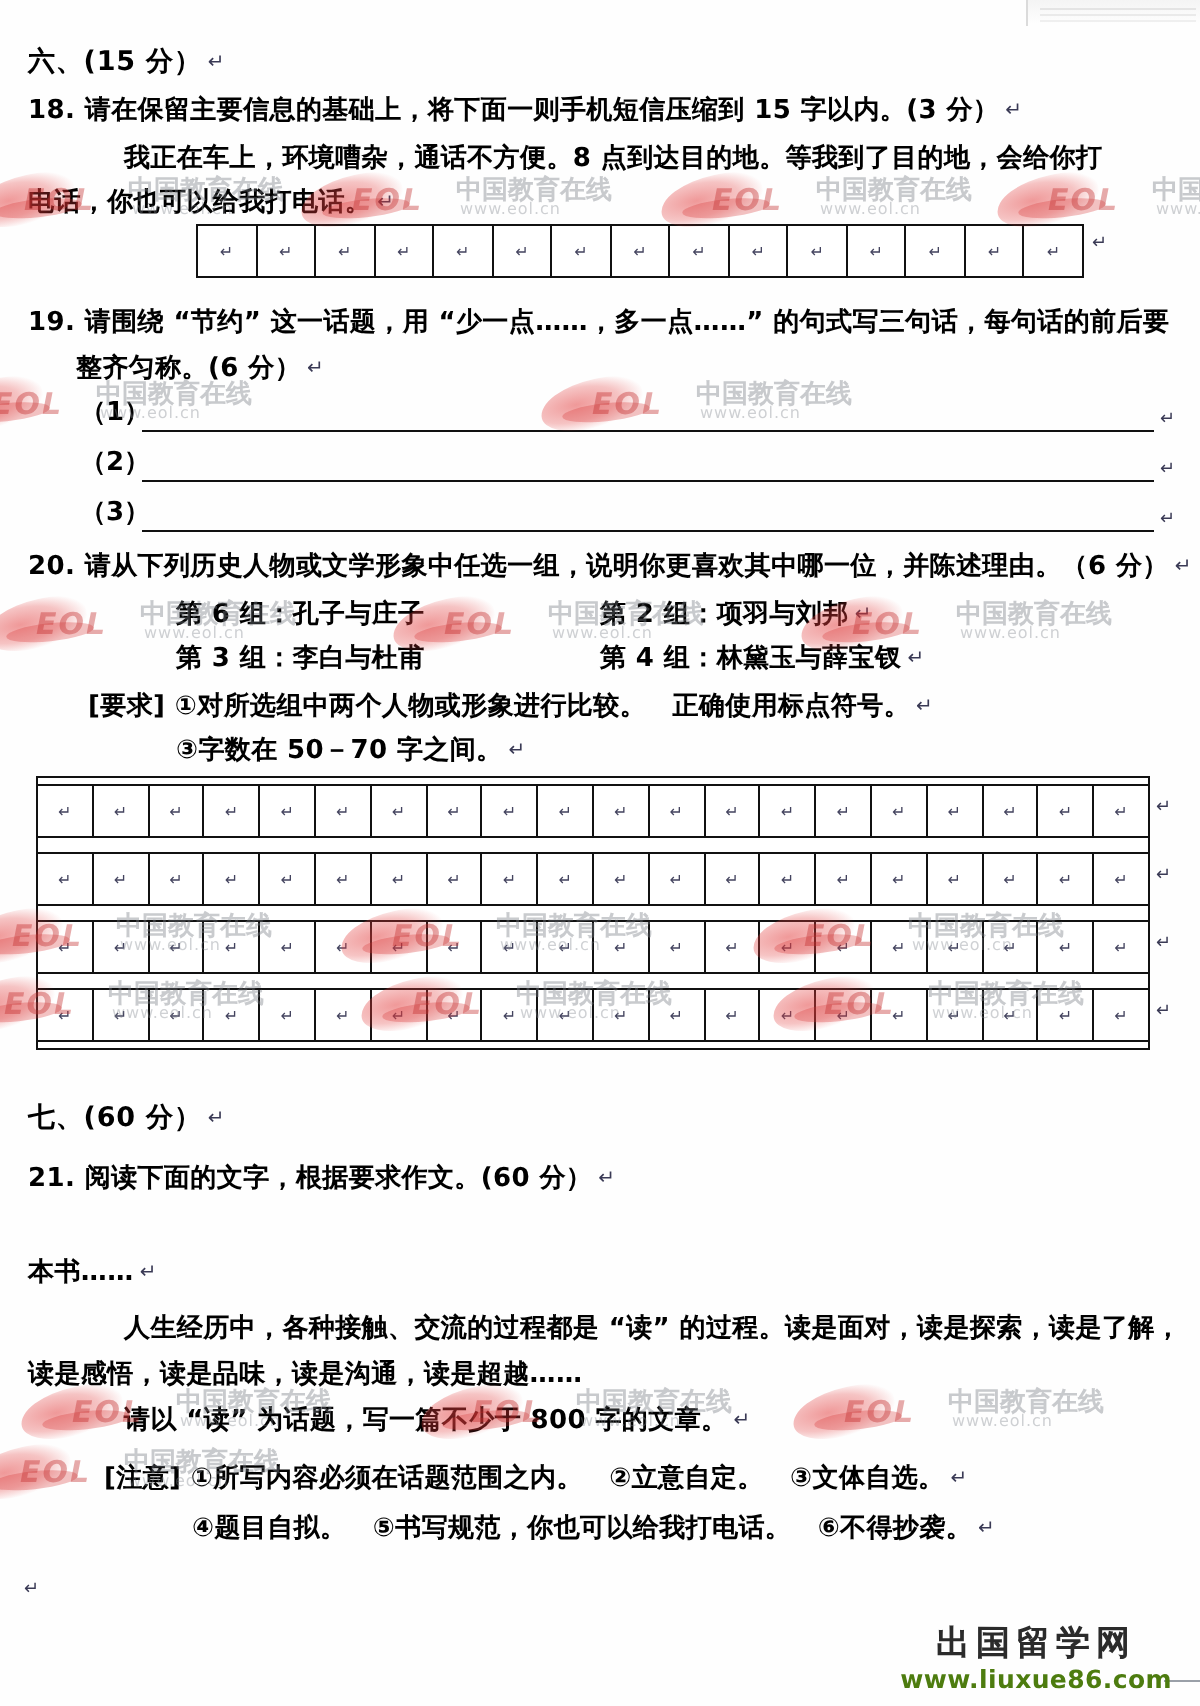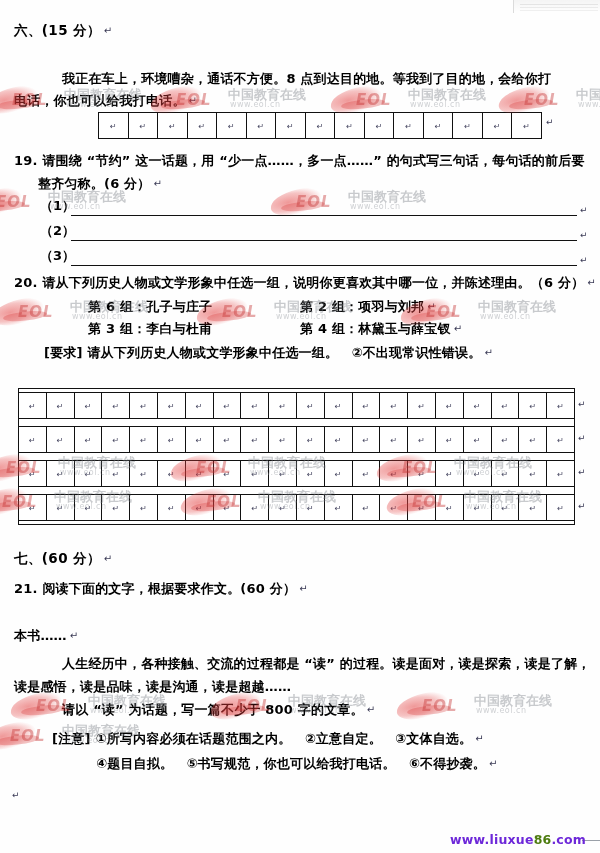--- a/index.html
+++ b/index.html
@@ -230,21 +230,21 @@
     letter-spacing: 3px;
     line-height: 1.05;
   }
   .footer-brand .fb-url {
     font-size: 12.5px;
     font-weight: bold;
     letter-spacing: .2px;
     line-height: 1.1;
     margin-top: 1px;
   }
-  .footer-brand .fb-url .blue { color: #6d28d9; }
+  .footer-brand .fb-url .blue { color: #4d7c0f; }
   .footer-brand .fb-url .red  { color: #4d7c0f; }
   .footer-rule {
     position: absolute;
     right: 0;
     bottom: 12px;
     width: 18px;
     height: 0;
     border-bottom: 1px solid #9aa0a8;
   }
 </style>
@@ -252,20 +252,24 @@
 <body>
 
 <div id="page">
 
   <div class="scan-artifact"></div>
 
   <div class="abs cjk sec-head" style="left:14px; top:22px;">
     <span>六、(15 分）</span><span class="pilcrow">↵</span>
   </div>
 
+  <div class="abs cjk q-line" style="left:14px; top:46px;">
+    <span>18.</span>
+    <span>请在保留主要信息的基础上，将下面一则手机短信压缩到 15 字以内。(3 分）</span><span class="pilcrow">↵</span>
+  </div>
 
   <div class="abs cjk body-line" style="left:62px; top:70px;">
     <span>我正在车上，环境嘈杂，通话不方便。8 点到达目的地。等我到了目的地，会给你打</span>
   </div>
   <div class="abs cjk body-line" style="left:14px; top:92px;">
     <span>电话，你也可以给我打电话。</span><span class="pilcrow">↵</span>
   </div>
 
   <div class="grid-15" id="grid15" style="left:98px; top:112px; width:444px; height:27px;">
       <div class="cell">
@@ -353,21 +357,24 @@
   </div>
   <div class="abs cjk body-line" style="left:88px; top:320px;">
     <span>第 3 组：</span><span>李白与杜甫</span>
   </div>
   <div class="abs cjk body-line" style="left:300px; top:320px;">
     <span>第 4 组：</span><span>林黛玉与薛宝钗</span><span class="pilcrow">↵</span>
   </div>
 
   <div class="abs cjk body-line" style="left:44px; top:344px;">
     <span>[要求]</span>
-    <span>请从下列历史人物或文学形象中任选一组。　②不出现常识性错误。</span><span class="pilcrow">↵</span>
+    <span>①对所选组中两个人物或形象进行比较。　正确使用标点符号。</span><span class="pilcrow">↵</span>
+  </div>
+  <div class="abs cjk body-line" style="left:88px; top:366px;">
+    <span>③字数在 50－70 字之间。</span><span class="pilcrow">↵</span>
   </div>
 
   <div class="grid-big" id="gridbig" style="left:18px; top:388px; width:557px;">
       <div class="grow">
         <div class="gcell">
           <span class="mk">↵</span>
         </div>
         <div class="gcell">
           <span class="mk">↵</span>
         </div>
@@ -759,20 +766,21 @@
       </div>
       <div class="wm-eol" style="left: -16px; top: 720px;">
         <div class="swoosh"></div>
         <div class="eol-text">EOL</div>
         <div class="cn-text">中国教育在线</div>
         <div class="url-text">www.eol.cn</div>
       </div>
     </div>
 
   <div class="footer-brand">
+    <div class="fb-cn">出国留学网</div>
     <div class="fb-url"><span class="blue">www.liuxue</span><span class="red">86</span><span class="blue">.com</span></div>
   </div>
   <div class="footer-rule"></div>
 
 <div class="grid-tail" style="left: 578px; top: 399px;">↵</div>
     <div class="grid-tail" style="left: 578px; top: 433px;">↵</div>
     <div class="grid-tail" style="left: 578px; top: 467px;">↵</div>
     <div class="grid-tail" style="left: 578px; top: 501px;">↵</div>
   </div>
 

